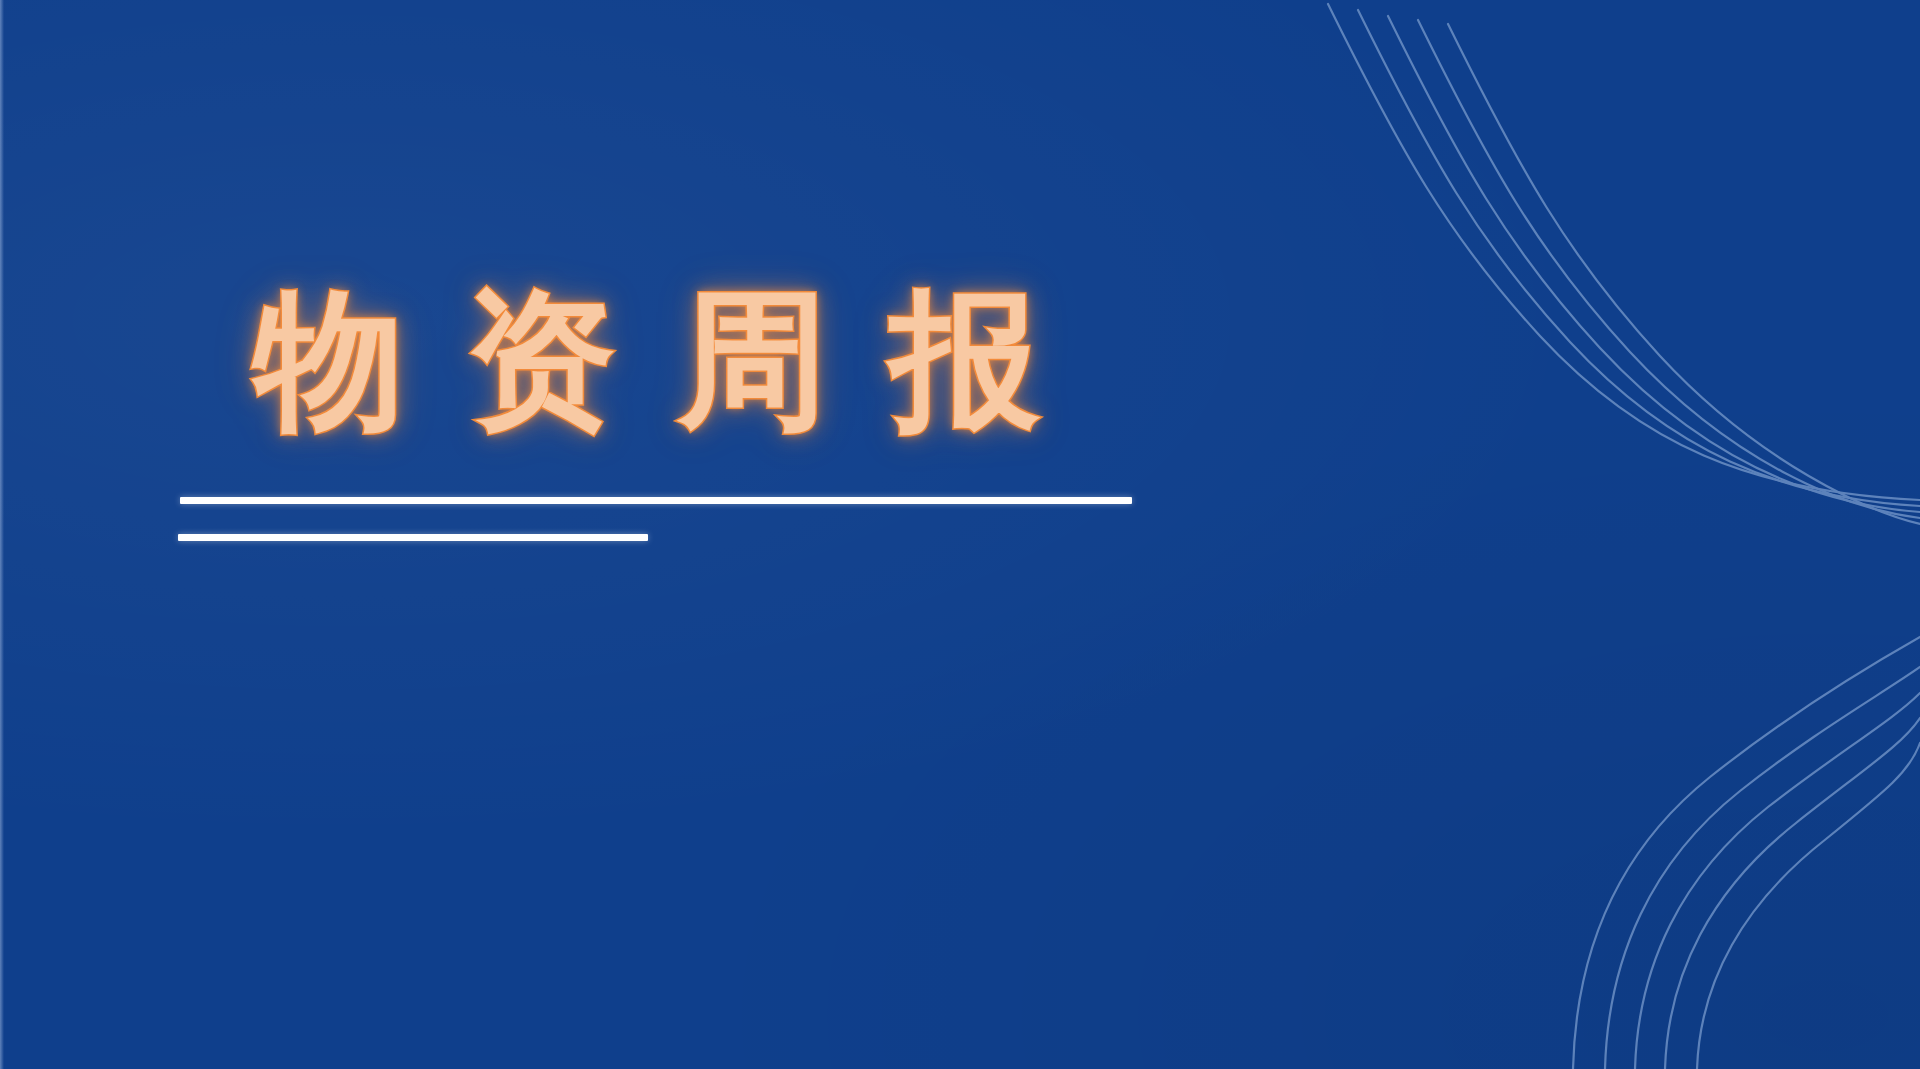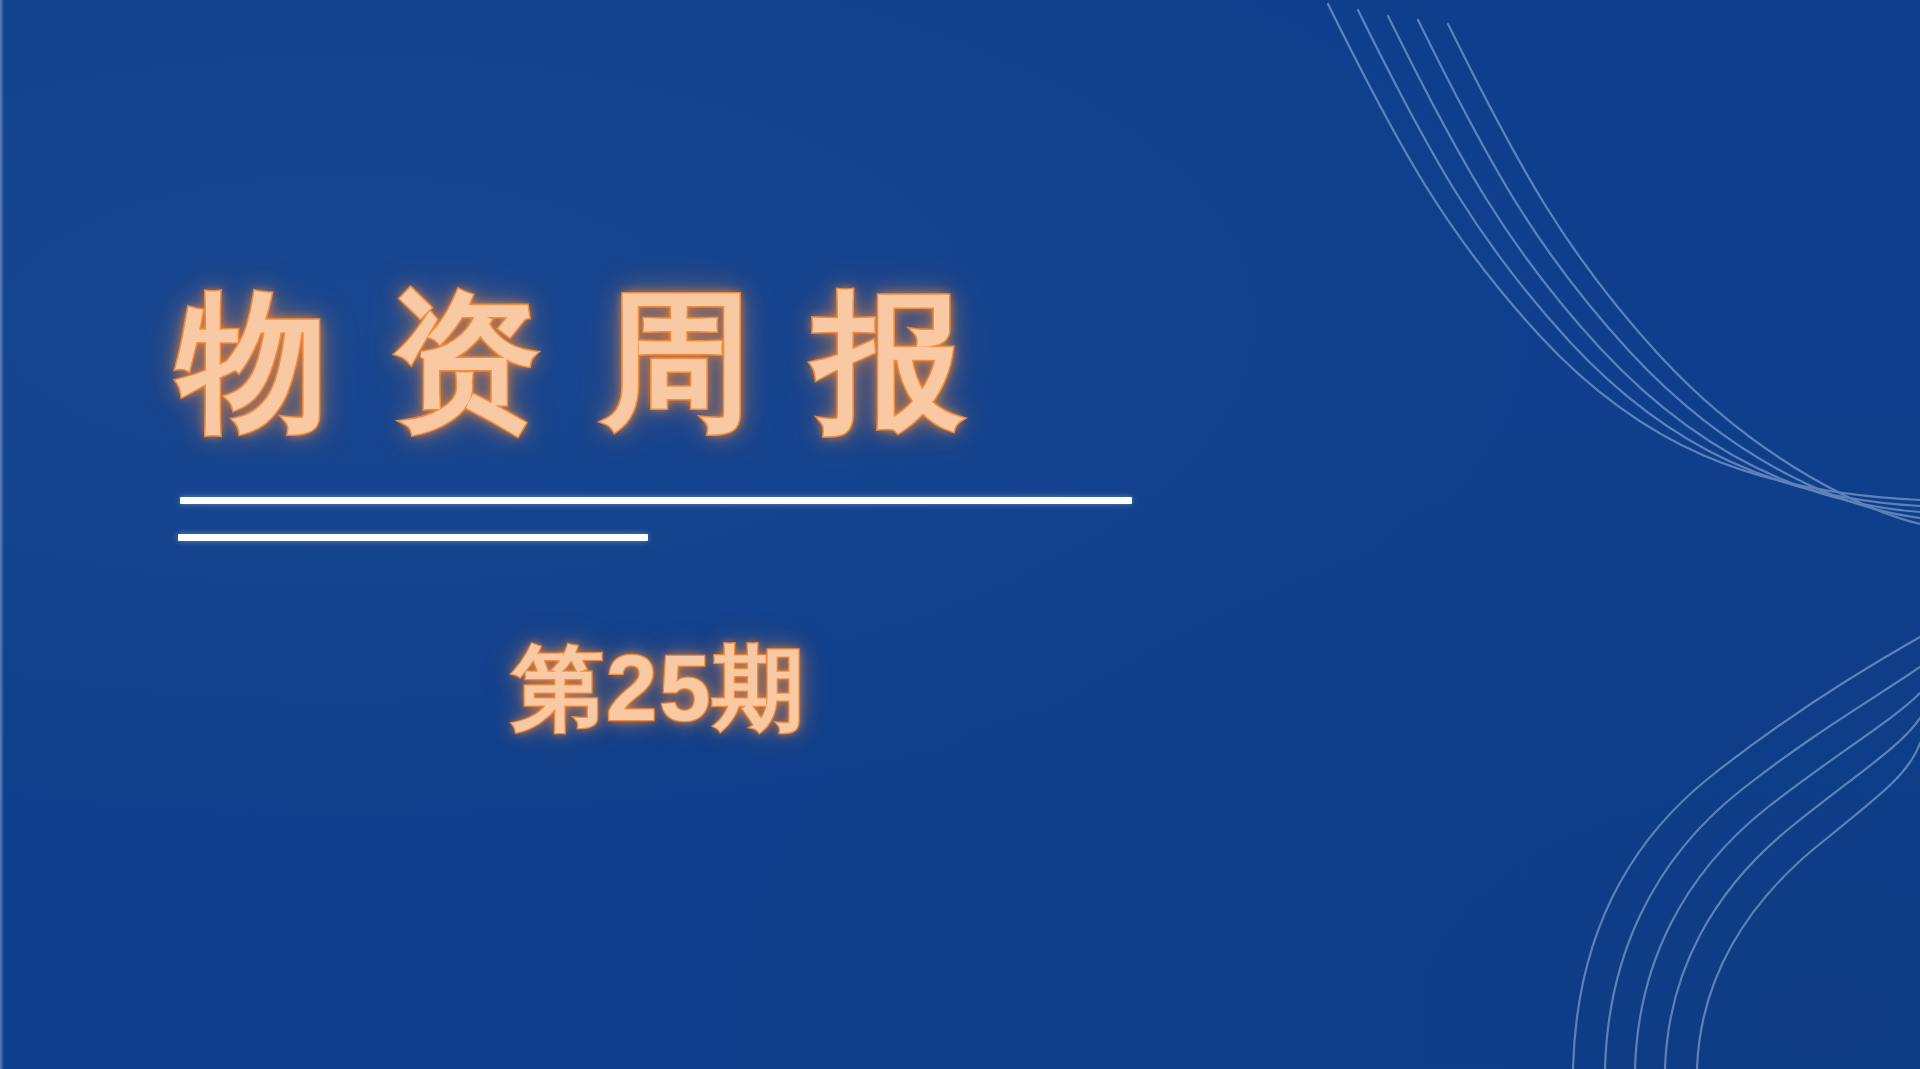--- a/index.html
+++ b/index.html
@@ -8,21 +8,22 @@
     padding: 0;
     background: #0d3a85;
   }
 
   #slide {
     position: relative;
     width: 1920px;
     height: 1069px;
     overflow: hidden;
     background: #0f3f8c;
-    font-family: Liberation Sans, sans-serif;
+    font-family: Liberation Serif, serif;
+    text-align: center;
     -webkit-font-smoothing: antialiased;
   }
 
   
   .bg-sheen {
     position: absolute;
     inset: 0;
     background:
       radial-gradient(120% 90% at 18% 30%, rgba(255,255,255,0.045) 0%, rgba(255,255,255,0.0) 55%),
       radial-gradient(100% 100% at 95% 95%, rgba(0,0,0,0.06) 0%, rgba(0,0,0,0) 60%);
@@ -151,15 +152,14 @@
     </svg>
   </div>
 
   <div class="title-block">
     <h1 class="main-title">物资周报</h1>
   </div>
 
   <div class="rule rule-long"></div>
   <div class="rule rule-short"></div>
 
-  <div class="subtitle">第25期</div>
 
 </div>
 
 </body></html>

